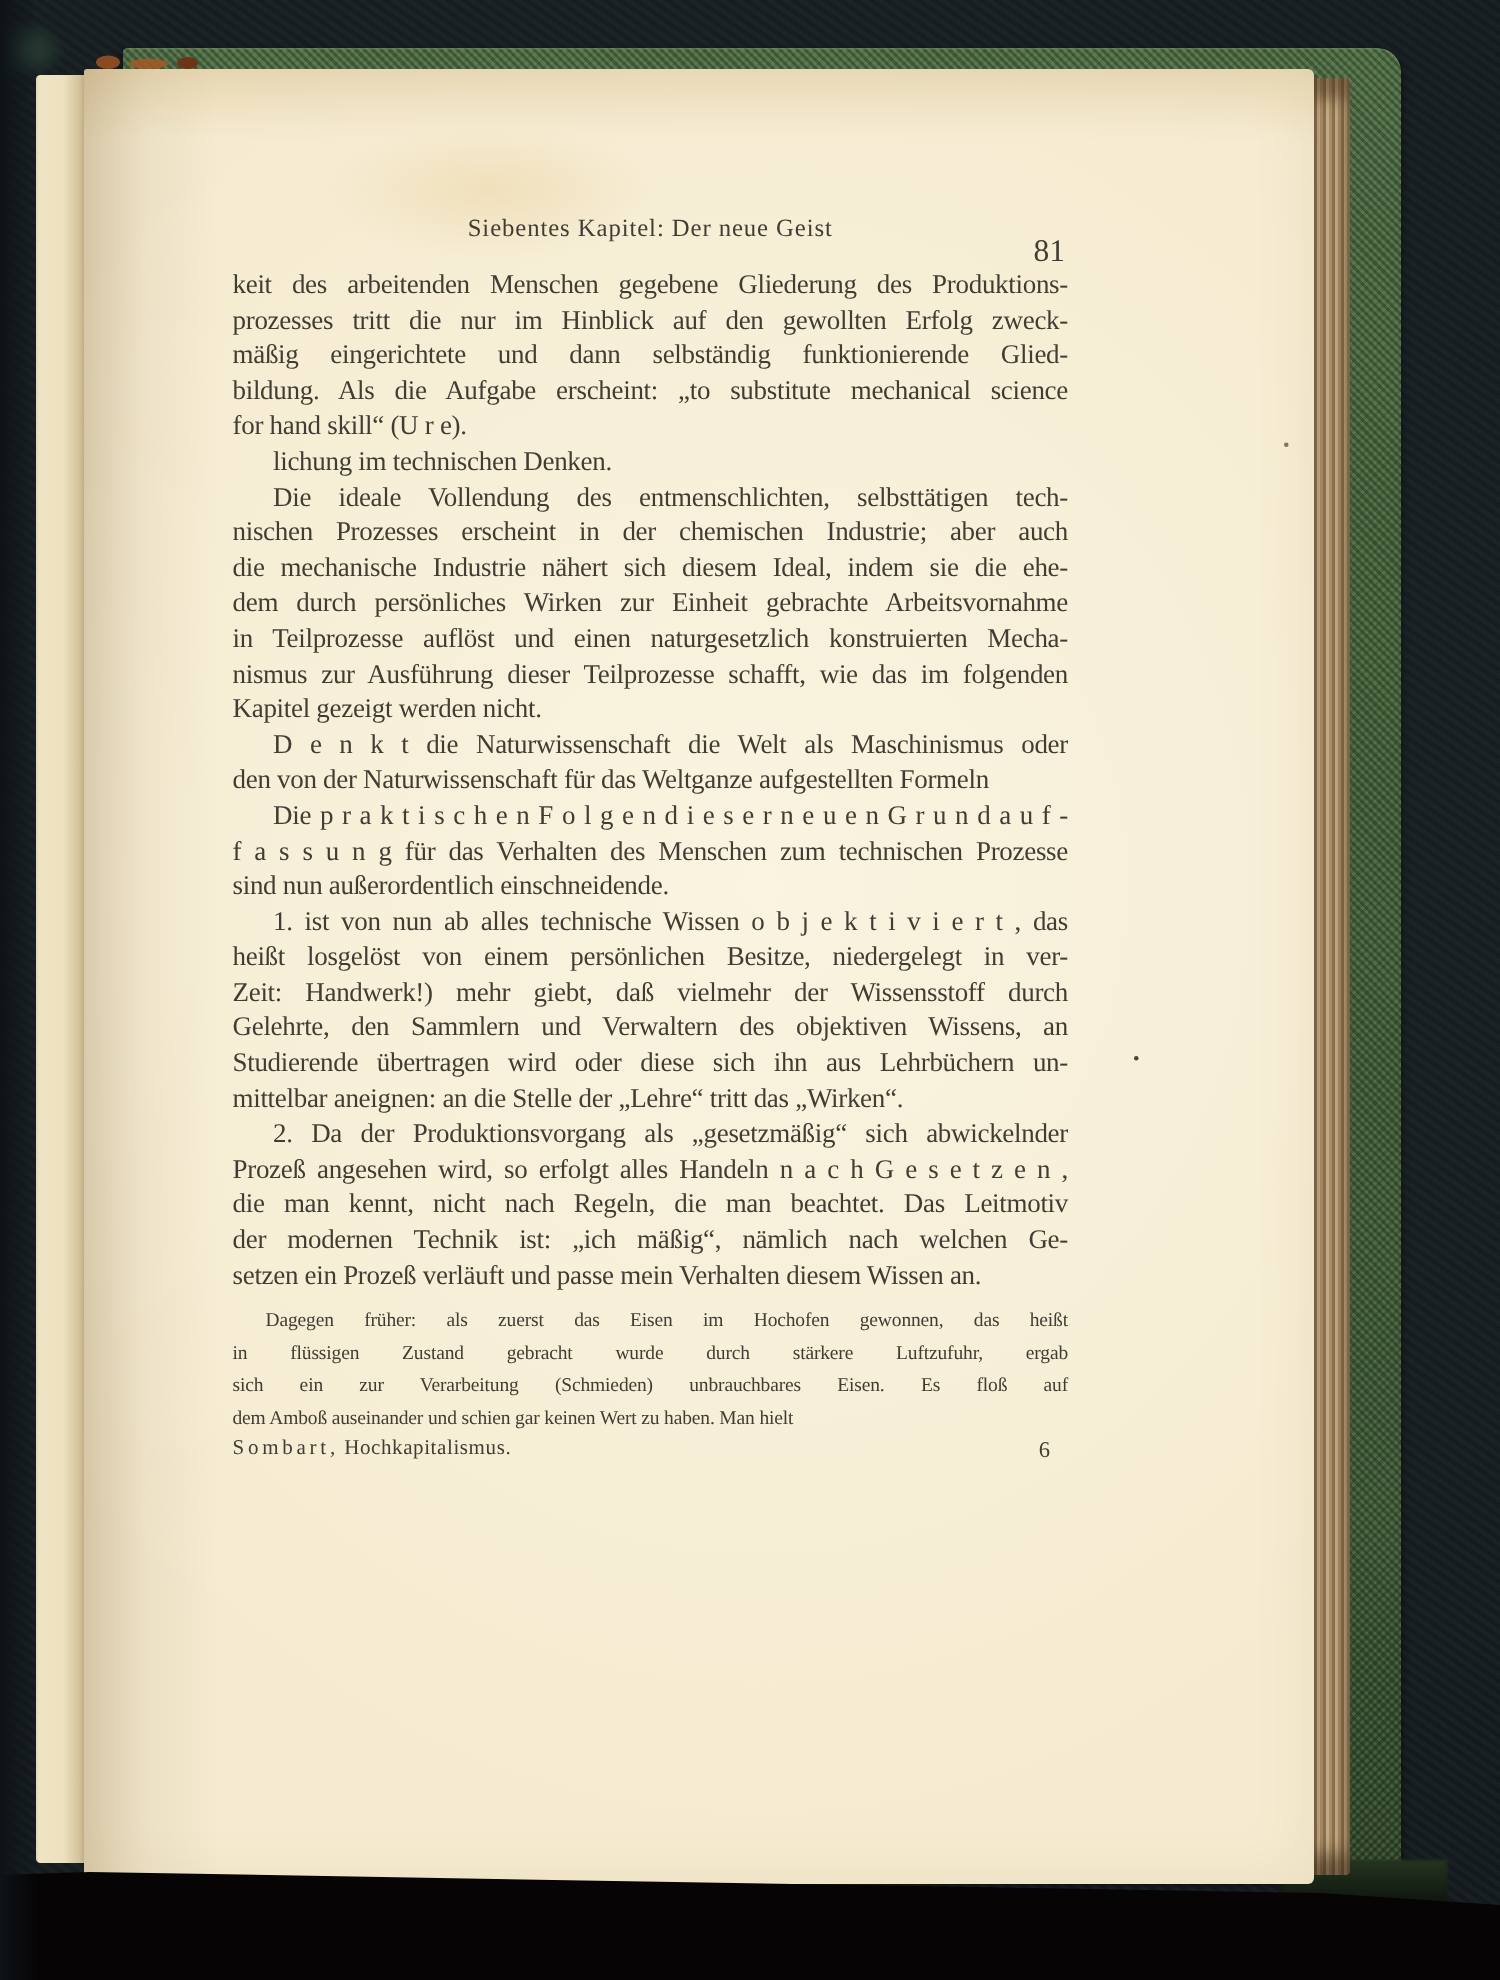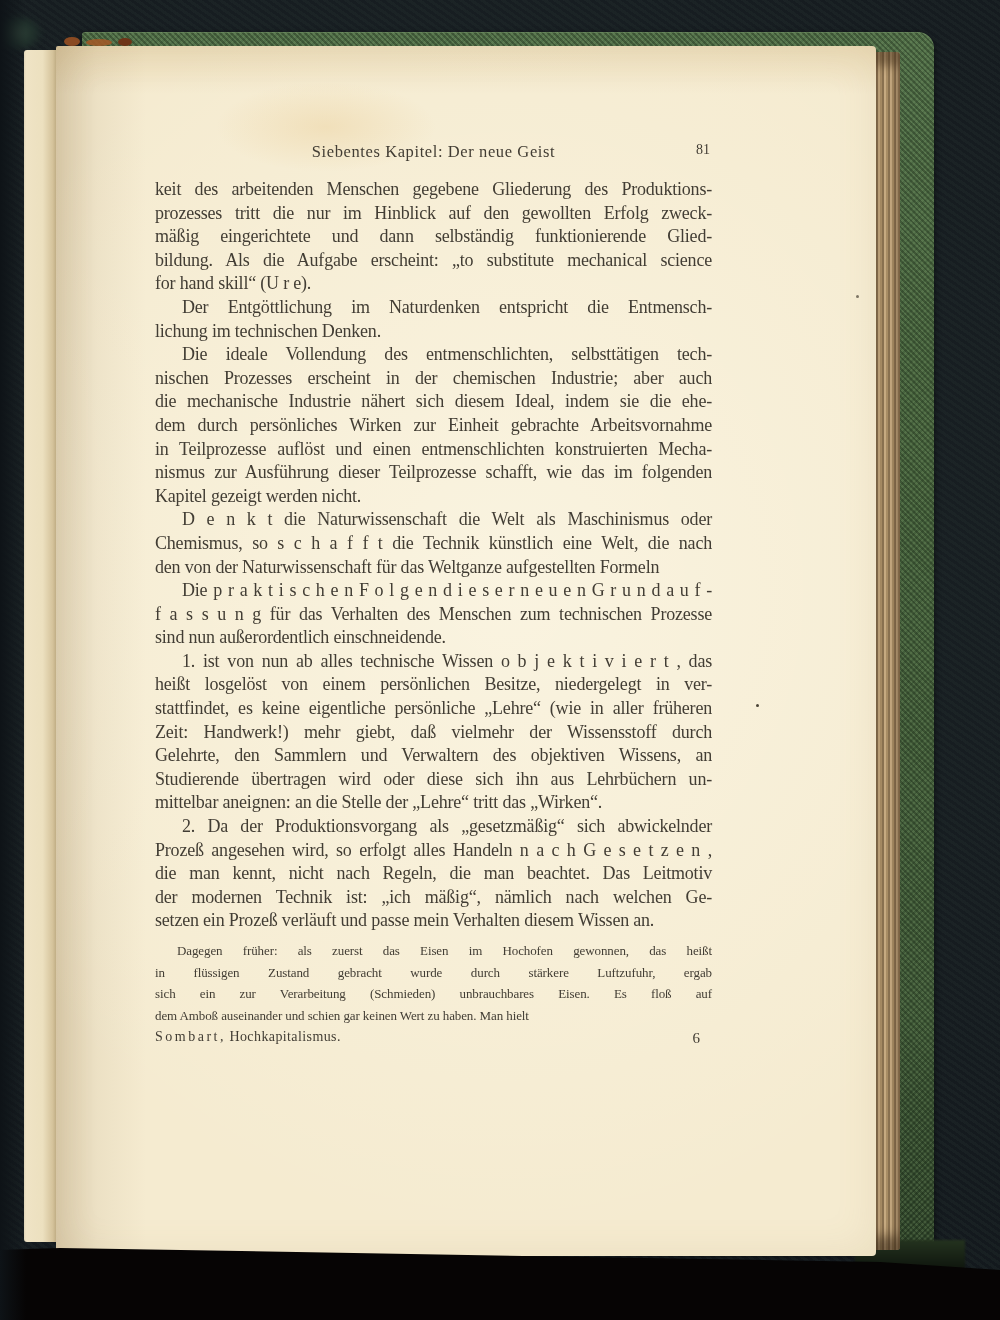--- a/index.html
+++ b/index.html
@@ -101,21 +101,21 @@
     color:var(--c-ink);
   }
   .running-head{
     position:relative;height:24px;margin-bottom:12px;
     font-size:16.5px;letter-spacing:.6px;
   }
   .running-title{
     display:block;text-align:center;width:100%;
   }
   .page-number{
-    position:absolute;right:2px;top:0;font-size:14px;letter-spacing:0;
+    position:absolute;right:2px;top:13px;font-size:21px;letter-spacing:0;
   }
   .bodytext{
     font-size:18px;line-height:23.6px;letter-spacing:-0.2px;
   }
   .paragraph .tline{
     text-align:justify;
     text-align-last:justify;
     white-space:normal;
   }
   .paragraph .tline:last-child{text-align-last:left;}
@@ -159,46 +159,43 @@
 
       <div class="bodytext">
         <div class="paragraph no-indent">
             <div class="tline">keit des arbeitenden Menschen gegebene Gliederung des Produktions-</div>
             <div class="tline">prozesses tritt die nur im Hinblick auf den gewollten Erfolg zweck-</div>
             <div class="tline">mäßig eingerichtete und dann selbständig funktionierende Glied-</div>
             <div class="tline">bildung. Als die Aufgabe erscheint: „to substitute mechanical science</div>
             <div class="tline">for hand skill“ (U r e).</div>
           </div>
         <div class="paragraph">
-            <div class="tline">Der Entgöttlichung im Naturdenken entspricht die Entmensch-</div>
             <div class="tline">lichung im technischen Denken.</div>
           </div>
         <div class="paragraph">
             <div class="tline">Die ideale Vollendung des entmenschlichten, selbsttätigen tech-</div>
             <div class="tline">nischen Prozesses erscheint in der chemischen Industrie; aber auch</div>
             <div class="tline">die mechanische Industrie nähert sich diesem Ideal, indem sie die ehe-</div>
             <div class="tline">dem durch persönliches Wirken zur Einheit gebrachte Arbeitsvornahme</div>
-            <div class="tline">in Teilprozesse auflöst und einen entmenschlichten konstruierten Mecha-</div>
+            <div class="tline">in Teilprozesse auflöst und einen naturgesetzlich konstruierten Mecha-</div>
             <div class="tline">nismus zur Ausführung dieser Teilprozesse schafft, wie das im folgenden</div>
             <div class="tline">Kapitel gezeigt werden nicht.</div>
           </div>
         <div class="paragraph">
             <div class="tline">D e n k t die Naturwissenschaft die Welt als Maschinismus oder</div>
-            <div class="tline">Chemismus, so s c h a f f t die Technik künstlich eine Welt, die nach</div>
             <div class="tline">den von der Naturwissenschaft für das Weltganze aufgestellten Formeln</div>
           </div>
         <div class="paragraph">
             <div class="tline">Die p r a k t i s c h e n F o l g e n d i e s e r n e u e n G r u n d a u f -</div>
             <div class="tline">f a s s u n g für das Verhalten des Menschen zum technischen Prozesse</div>
             <div class="tline">sind nun außerordentlich einschneidende.</div>
           </div>
         <div class="paragraph">
             <div class="tline">1. ist von nun ab alles technische Wissen o b j e k t i v i e r t , das</div>
             <div class="tline">heißt losgelöst von einem persönlichen Besitze, niedergelegt in ver-</div>
-            <div class="tline">stattfindet, es keine eigentliche persönliche „Lehre“ (wie in aller früheren</div>
             <div class="tline">Zeit: Handwerk!) mehr giebt, daß vielmehr der Wissensstoff durch</div>
             <div class="tline">Gelehrte, den Sammlern und Verwaltern des objektiven Wissens, an</div>
             <div class="tline">Studierende übertragen wird oder diese sich ihn aus Lehrbüchern un-</div>
             <div class="tline">mittelbar aneignen: an die Stelle der „Lehre“ tritt das „Wirken“.</div>
           </div>
         <div class="paragraph">
             <div class="tline">2. Da der Produktionsvorgang als „gesetzmäßig“ sich abwickelnder</div>
             <div class="tline">Prozeß angesehen wird, so erfolgt alles Handeln n a c h G e s e t z e n ,</div>
             <div class="tline">die man kennt, nicht nach Regeln, die man beachtet. Das Leitmotiv</div>
             <div class="tline">der modernen Technik ist: „ich mäßig“, nämlich nach welchen Ge-</div>

